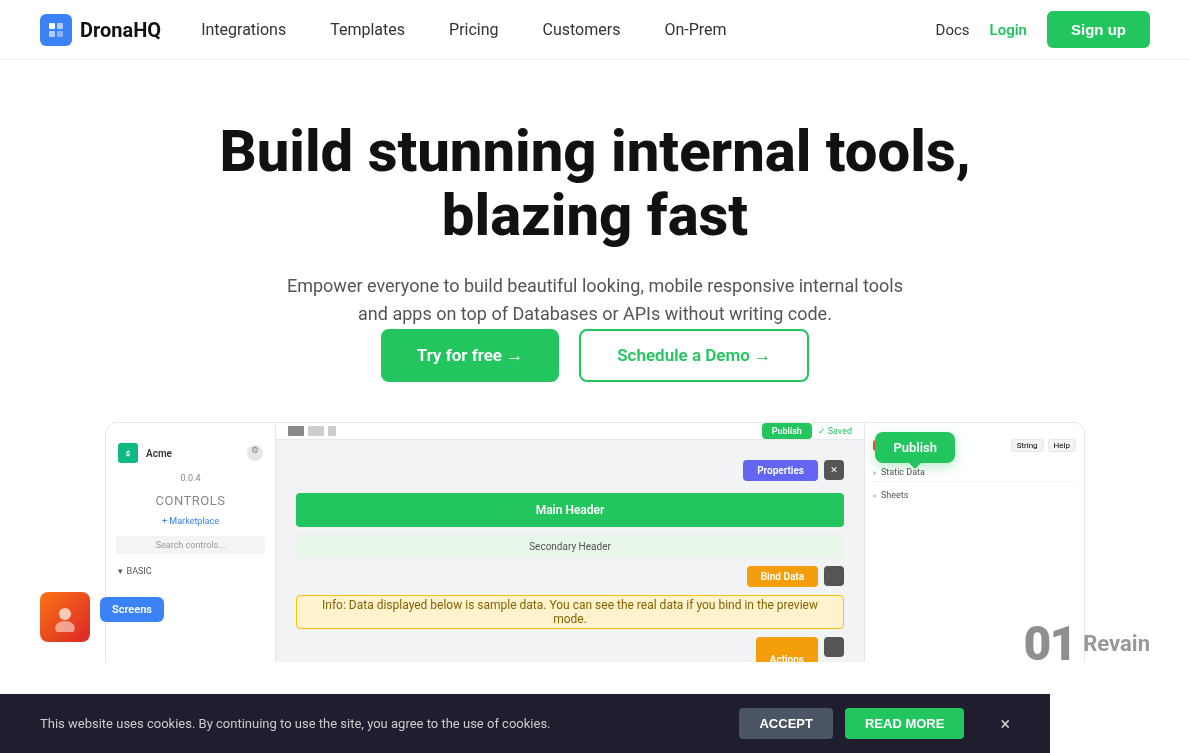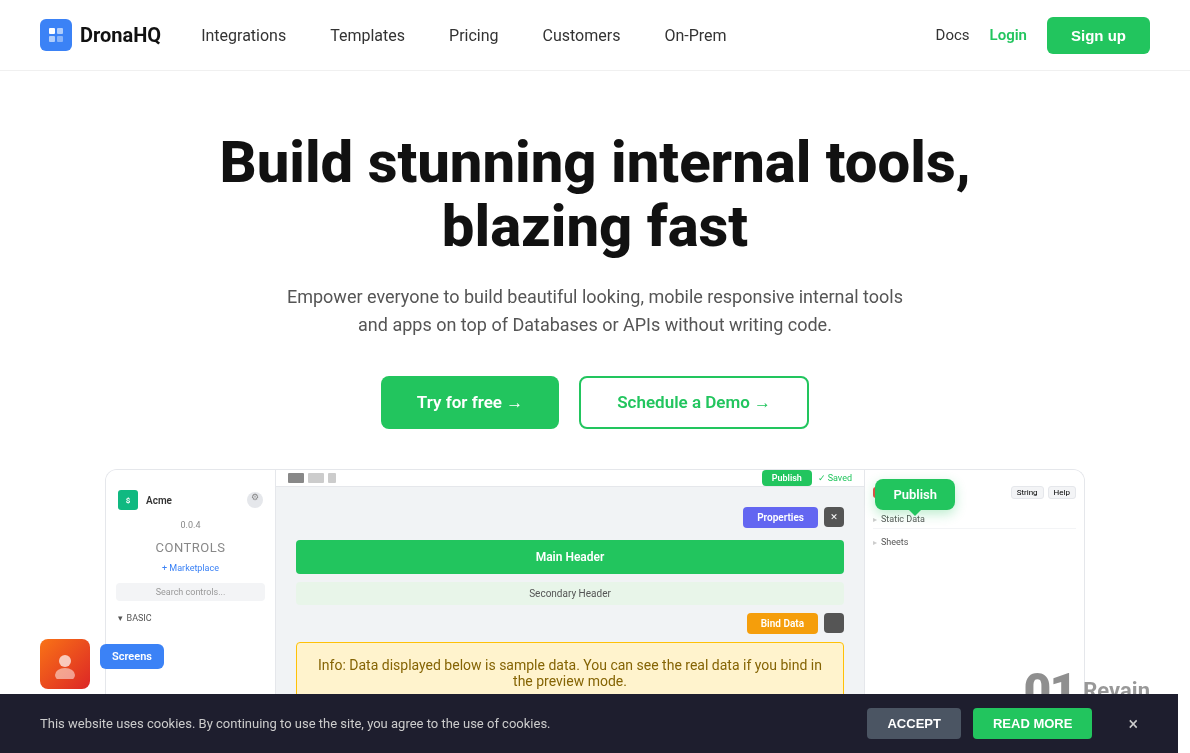--- a/index.html
+++ b/index.html
@@ -4,21 +4,21 @@
   <style>
     * { margin: 0; padding: 0; box-sizing: border-box; }
     body { font-family: -apple-system, BlinkMacSystemFont, 'Segoe UI', Roboto, sans-serif; background: #fff; width: 1190px; min-height: 753px; overflow: hidden; }
 
     
     .navbar {
       display: flex;
       align-items: center;
       justify-content: space-between;
       padding: 0 40px;
-      height: 71px;
+      height: 60px;
       background: #fff;
       border-bottom: 1px solid #f0f0f0;
       position: relative;
       z-index: 10;
     }
     .navbar-left { display: flex; align-items: center; gap: 40px; }
     .logo { display: flex; align-items: center; gap: 8px; text-decoration: none; }
     .logo-icon {
       width: 32px; height: 32px; background: #3b82f6; border-radius: 6px;
       display: flex; align-items: center; justify-content: center;
@@ -44,21 +44,21 @@
     }
     .hero-title {
       font-size: 58px; font-weight: 800; color: #111; line-height: 1.1;
       max-width: 780px;
     }
     .hero-subtitle {
       font-size: 18px; color: #555; margin-top: 24px;
       max-width: 640px; line-height: 1.6;
     }
     .hero-buttons {
-      display: flex; gap: 20px; margin-top: 36px; align-items: center;
+      display: flex; gap: 20px; align-items: center;
     }
     .btn-try {
       background: #22c55e; color: #fff; border: none; border-radius: 8px;
       padding: 16px 36px; font-size: 17px; font-weight: 600; cursor: pointer;
       text-decoration: none;
     }
     .btn-demo {
       background: #fff; color: #22c55e; border: 2px solid #22c55e; border-radius: 8px;
       padding: 14px 36px; font-size: 17px; font-weight: 600; cursor: pointer;
       text-decoration: none;
@@ -139,21 +139,21 @@
     .mock-main-header {
       background: #22c55e; color: #fff; border-radius: 4px;
       padding: 10px 16px; font-size: 12px; font-weight: 600; text-align: center;
     }
     .mock-secondary-header {
       background: #e8f5e9; color: #555; border-radius: 4px;
       padding: 6px 16px; font-size: 10px; text-align: center;
     }
     .mock-info-bar {
       background: #fff3cd; color: #856404; border-radius: 4px;
-      padding: 14px 12px; font-size: 14px; border: 1px solid #ffc107;
+      padding: 2px 12px; font-size: 12px; border: 1px solid #ffc107;
     }
 
     
     .mock-properties {
       position: absolute; right: 0; top: 0;
       background: #6366f1; color: #fff; border-radius: 4px;
       padding: 5px 14px; font-size: 10px; font-weight: 600; z-index: 5;
     }
     .mock-bind-data {
       position: absolute; right: 0; top: 30px;
@@ -409,20 +409,20 @@
       </svg>
     </div>
   </div>
 
   <div class="revain-watermark" style="position:absolute; right:40px; bottom:10px; display:flex; align-items:center; gap:8px; opacity:0.5;">
     <span style="font-size:48px; font-weight:900; color:#222; letter-spacing:-2px;">01</span>
     <span style="font-size:22px; font-weight:700; color:#333;">Revain</span>
   </div>
 </div>
 
-<div class="cookie-banner" style="display:flex; align-items:center; justify-content:space-between; position:fixed; bottom:0; left:0; width:1178px; background:#1e1e2e; padding:14px 40px; z-index:100;">
+<div class="cookie-banner" style="display:flex; align-items:center; justify-content:space-between; position:fixed; bottom:0; left:0; width:1050px; background:#1e1e2e; padding:14px 40px; z-index:100;">
   <p class="cookie-text">This website uses cookies. By continuing to use the site, you agree to the use of cookies.</p>
   <div class="cookie-buttons">
     <button class="btn-accept">ACCEPT</button>
     <button class="btn-read-more">READ MORE</button>
   </div>
   <span class="cookie-close">×</span>
 </div>
 
 </body></html>

